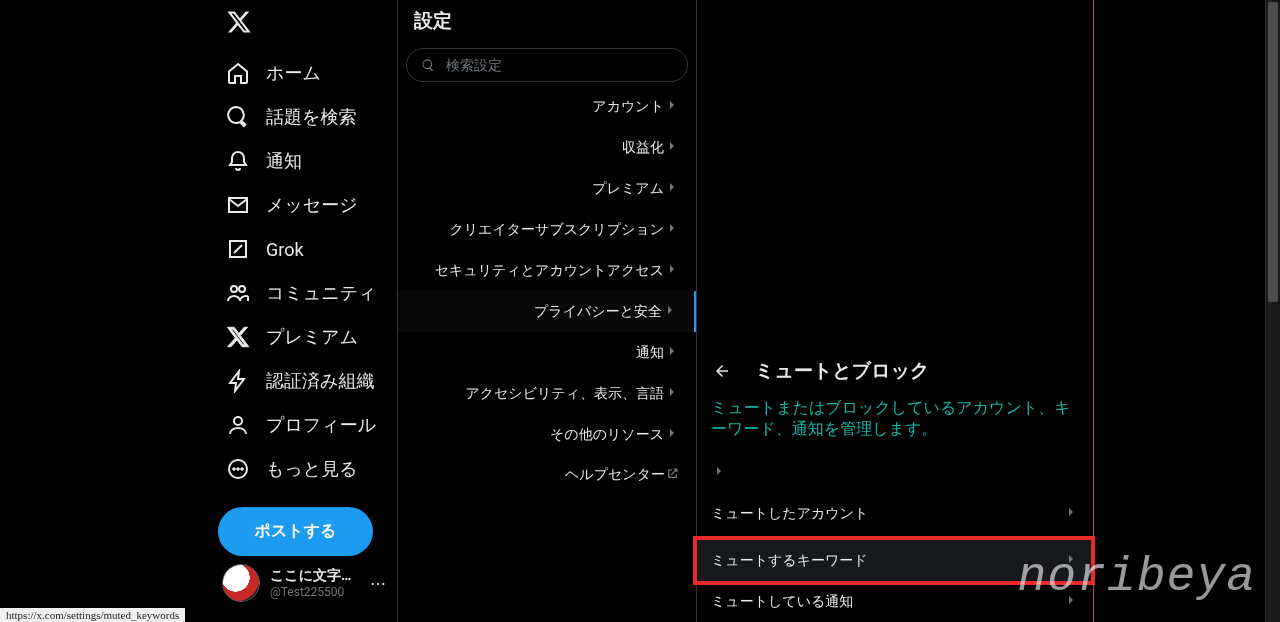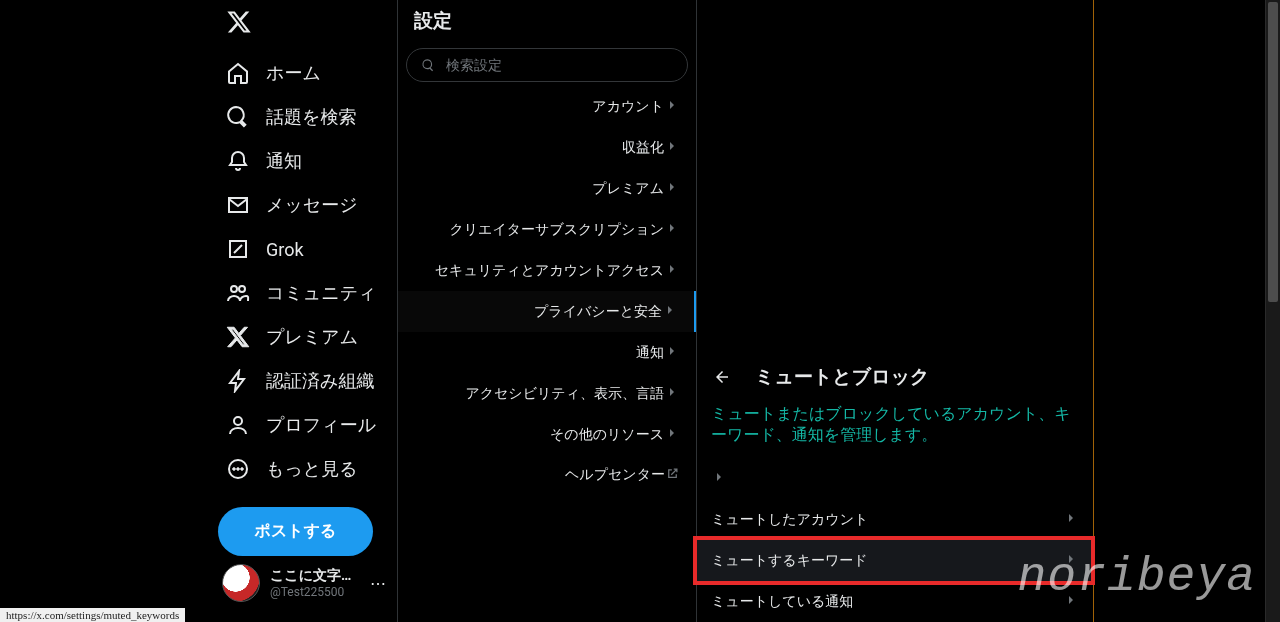--- a/index.html
+++ b/index.html
@@ -149,20 +149,21 @@
       align-items: center;
       justify-content: space-between;
       padding: 11px 14px;
       cursor: pointer;
       font-size: 14px;
       color: #e7e9ea;
       position: relative;
     }
     .detail-item.highlighted {
       background: #16181c;
+      margin-top: 6px;
     }
     .highlight-box {
       position: absolute;
       border: 4px solid #e82a2a;
       left: -4px;
       right: -2px;
       top: -4px;
       bottom: -4px;
       pointer-events: none;
     }

